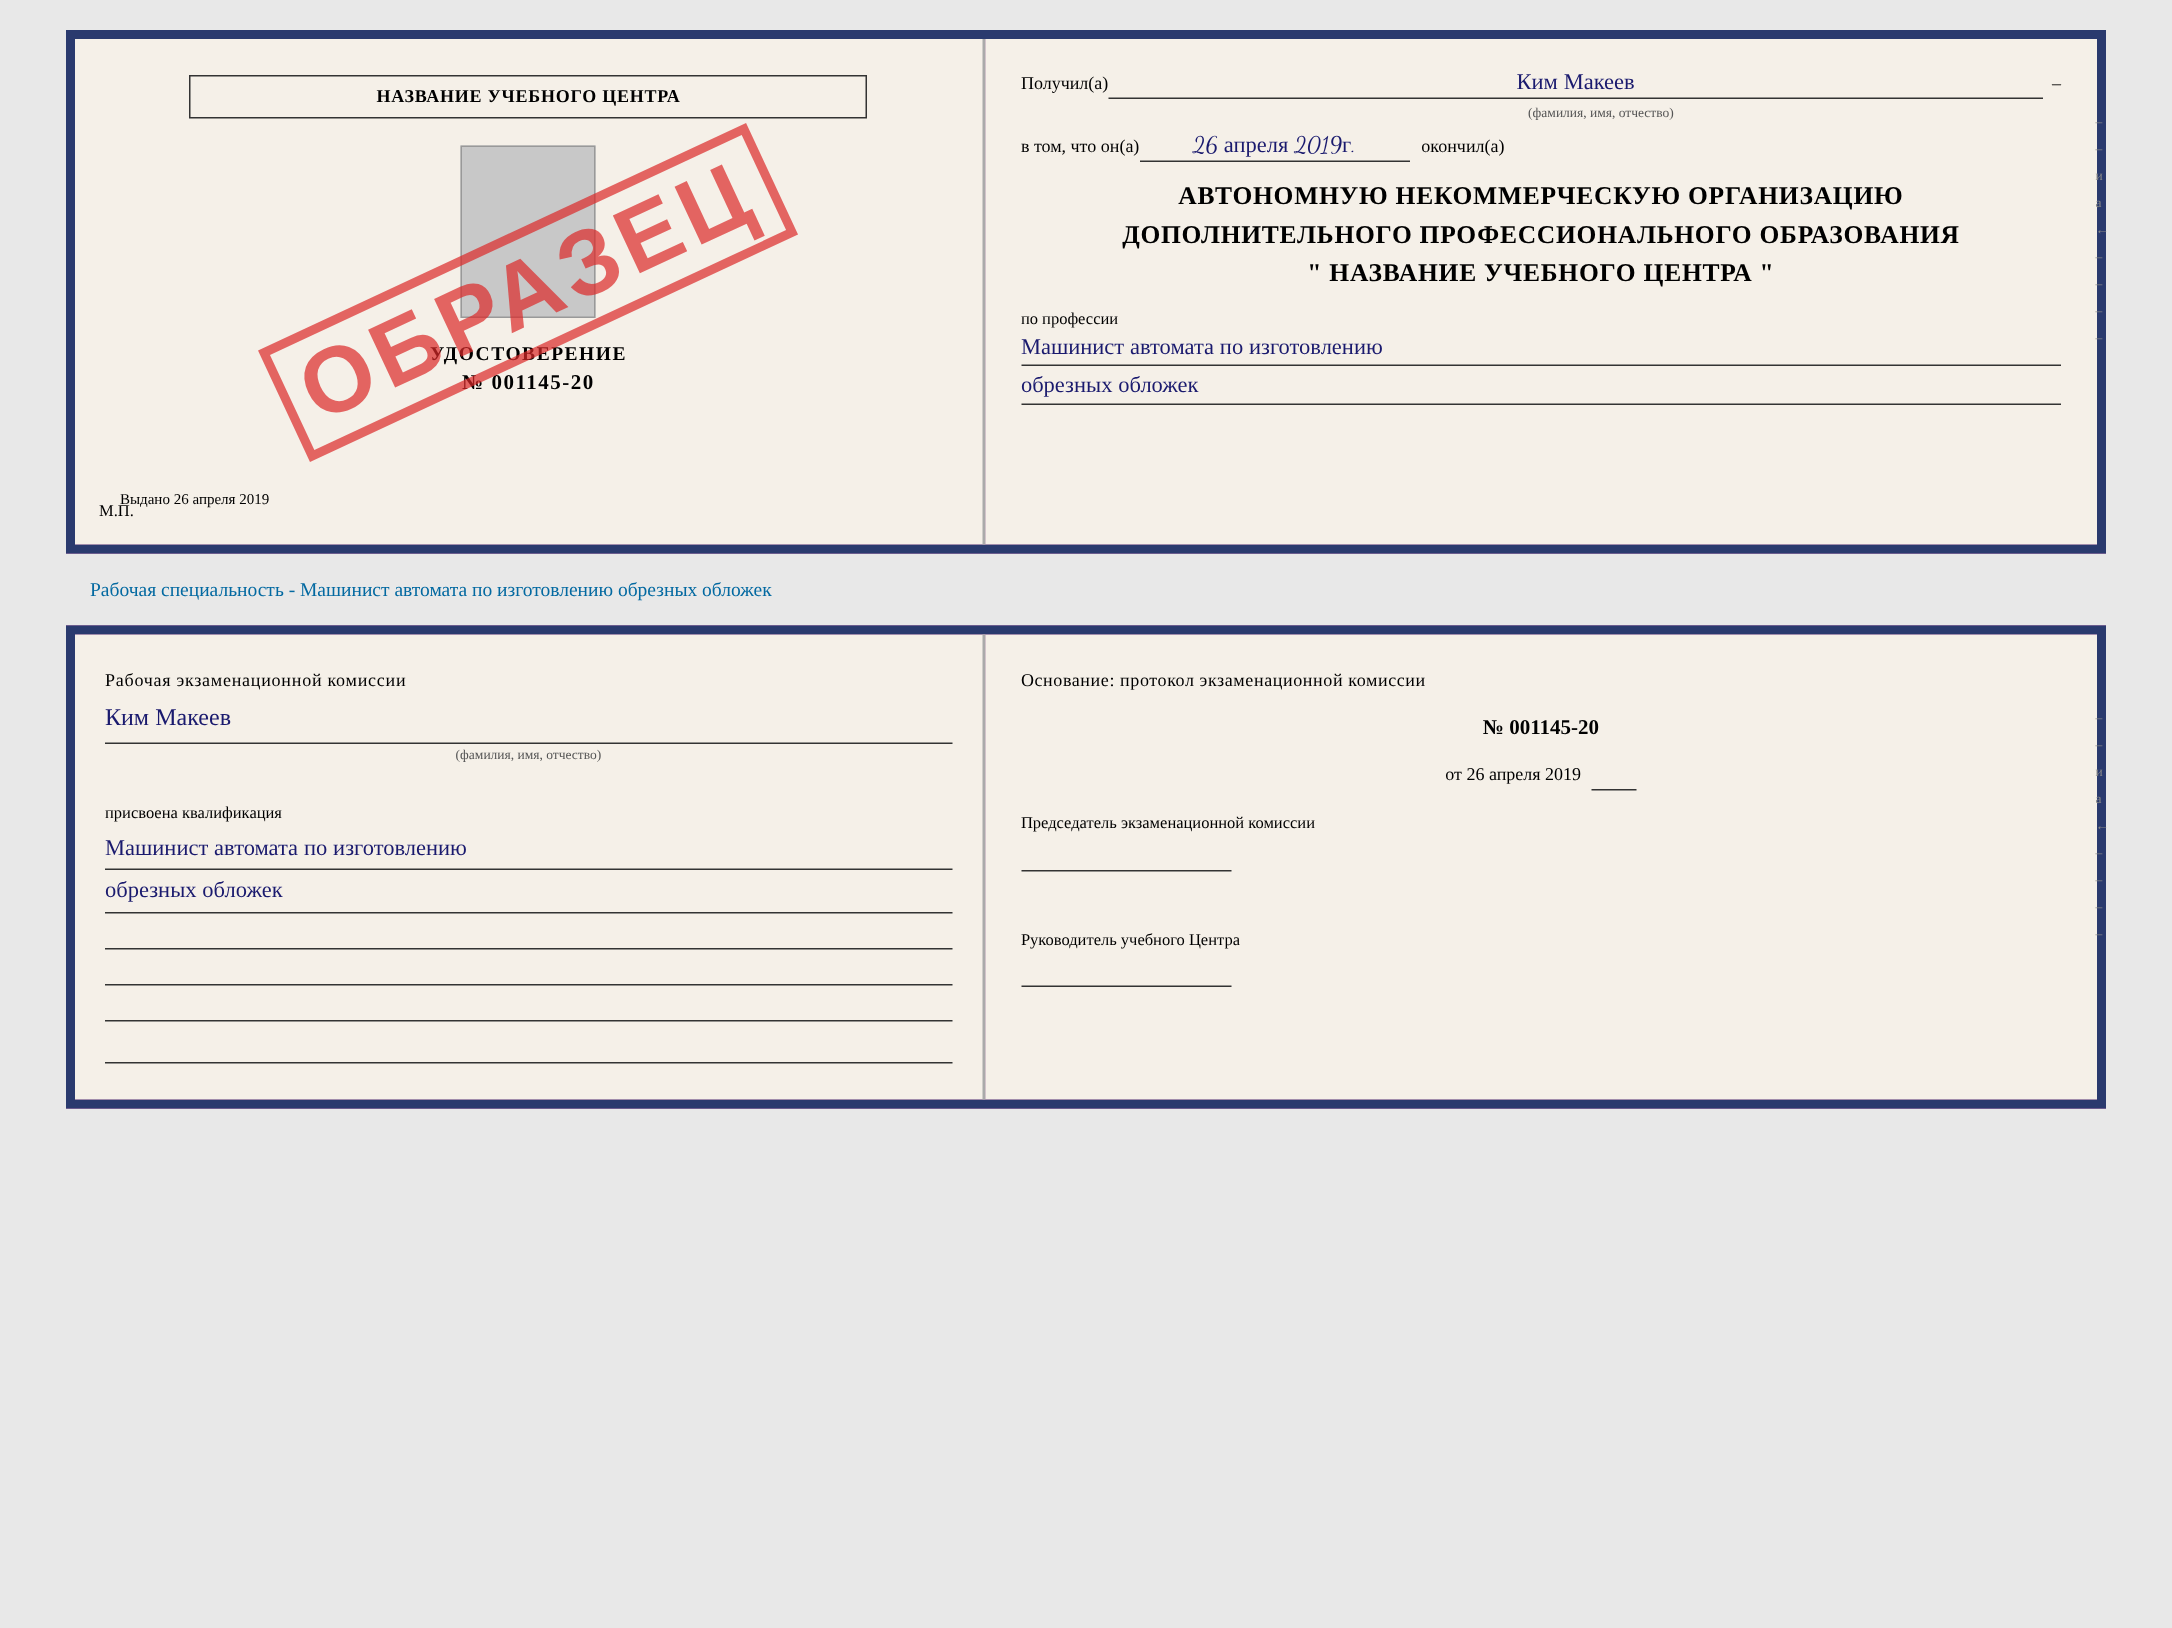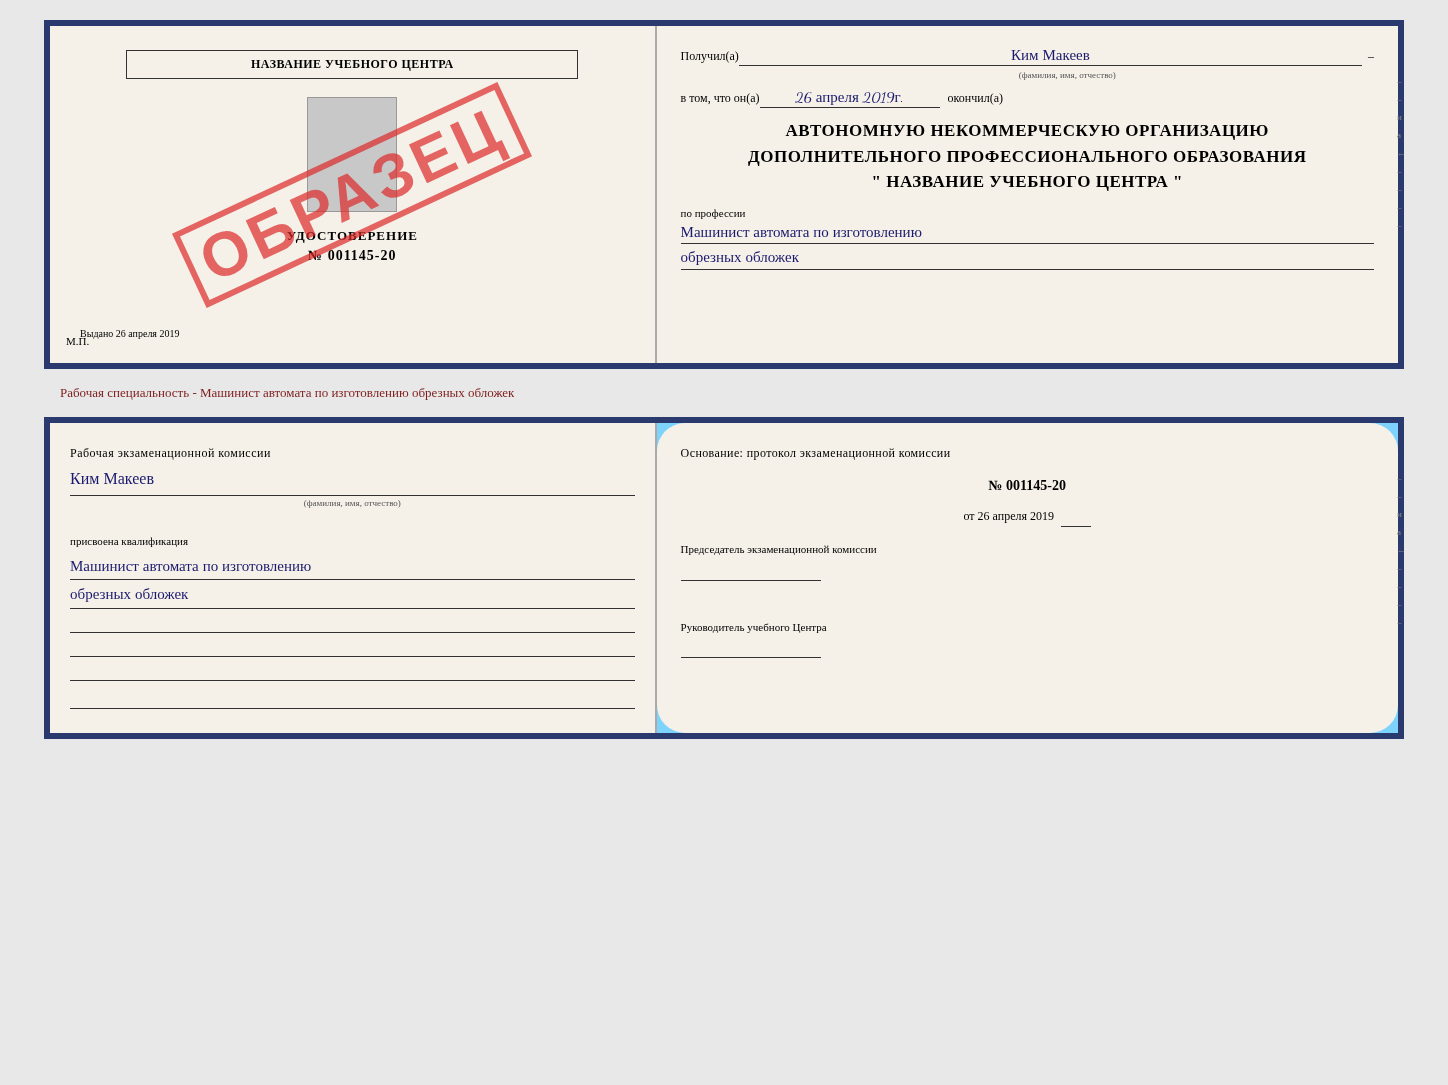--- a/index.html
+++ b/index.html
@@ -10,21 +10,21 @@
       min-height: 1085px;
       display: flex;
       flex-direction: column;
       align-items: center;
       padding: 20px;
       gap: 16px;
     }
 
     .document-container {
       width: 1360px;
-      background: #7dd3fc;
+      background: #701a75;
       border: 6px solid #2a3a6e;
       display: flex;
       position: relative;
     }
 
     .doc-left {
       width: 45%;
       border-right: 2px solid #aaa;
       padding: 24px 20px;
       position: relative;
@@ -183,33 +183,32 @@
       color: #1a1a6e;
       border-bottom: 1px solid #333;
       display: block;
       padding-bottom: 2px;
       min-height: 22px;
     }
 
     
     .between-label {
       font-size: 13px;
-      color: #7f1d1d;
+      color: #0369a1;
       align-self: flex-start;
       padding-left: 40px;
     }
 
     
     .bottom-doc .doc-left {
       padding: 20px 20px 20px 20px;
     }
 
     .bottom-doc .doc-right {
       padding: 20px 24px;
-      border-radius: 28px;
     }
 
     .bottom-left-text {
       font-size: 12px;
       line-height: 1.7;
     }
 
     .bottom-left-name {
       font-family: 'Segoe Script', 'Dancing Script', cursive;
       font-size: 16px;

